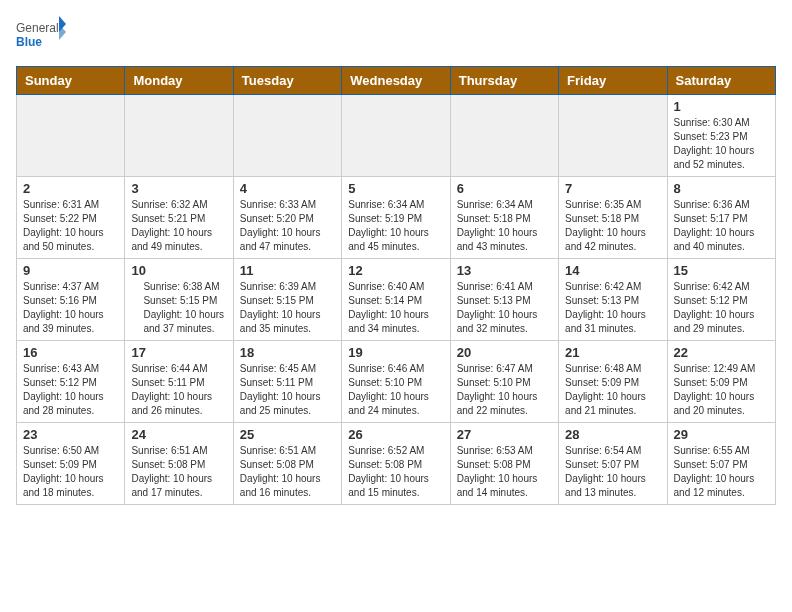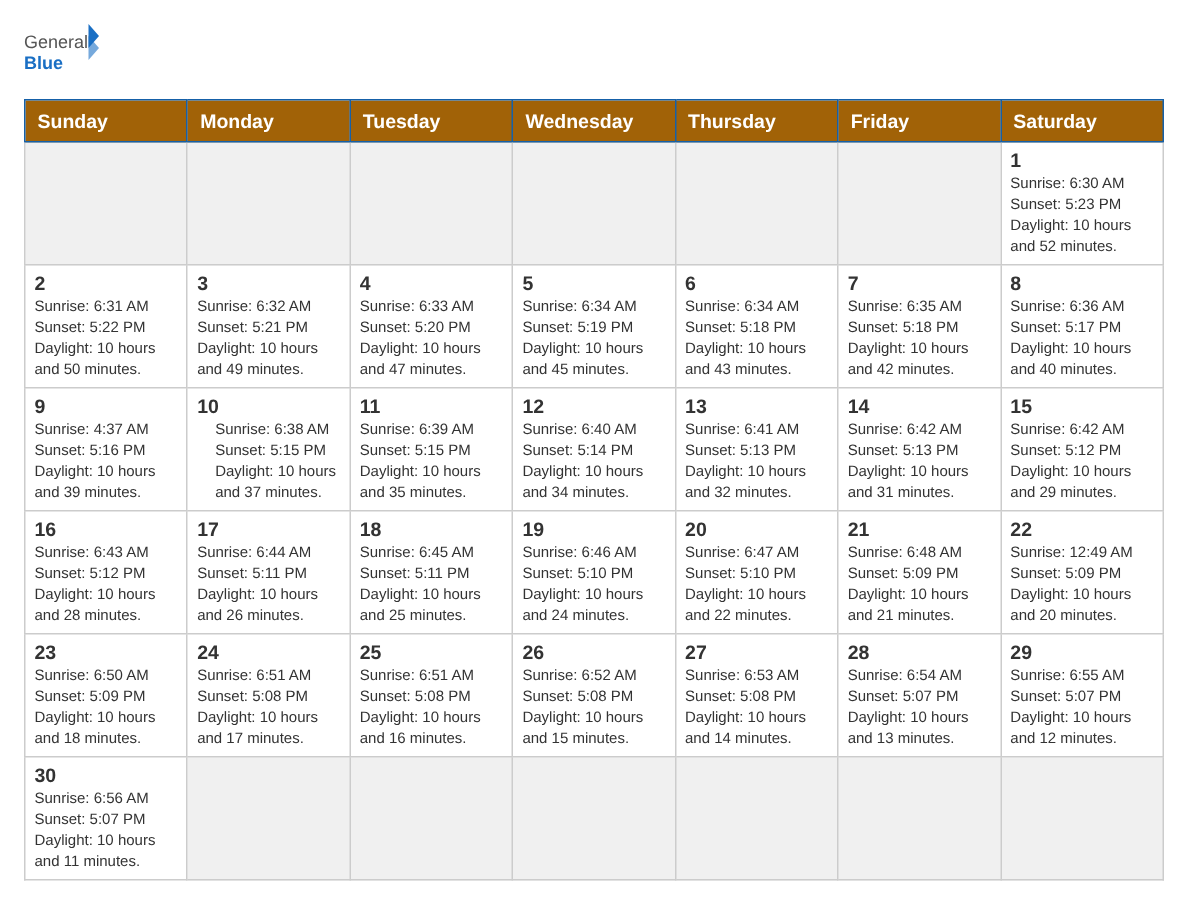--- a/index.html
+++ b/index.html
@@ -314,29 +314,14 @@
 and 13 minutes.</div>
         </td>
         <td>
           <div class="day-number">29</div>
           <div class="day-info" style="white-space: pre-line;">Sunrise: 6:55 AM
 Sunset: 5:07 PM
 Daylight: 10 hours
 and 12 minutes.</div>
         </td>
       </tr>
-      <tr>
-        <td>
-          <div class="day-number">30</div>
-          <div class="day-info" style="white-space: pre-line;">Sunrise: 6:56 AM
-Sunset: 5:07 PM
-Daylight: 10 hours
-and 11 minutes.</div>
-        </td>
-        <td class="empty"></td>
-        <td class="empty"></td>
-        <td class="empty"></td>
-        <td class="empty"></td>
-        <td class="empty"></td>
-        <td class="empty"></td>
-      </tr>
     </tbody>
 </table>
 
 </body></html>

